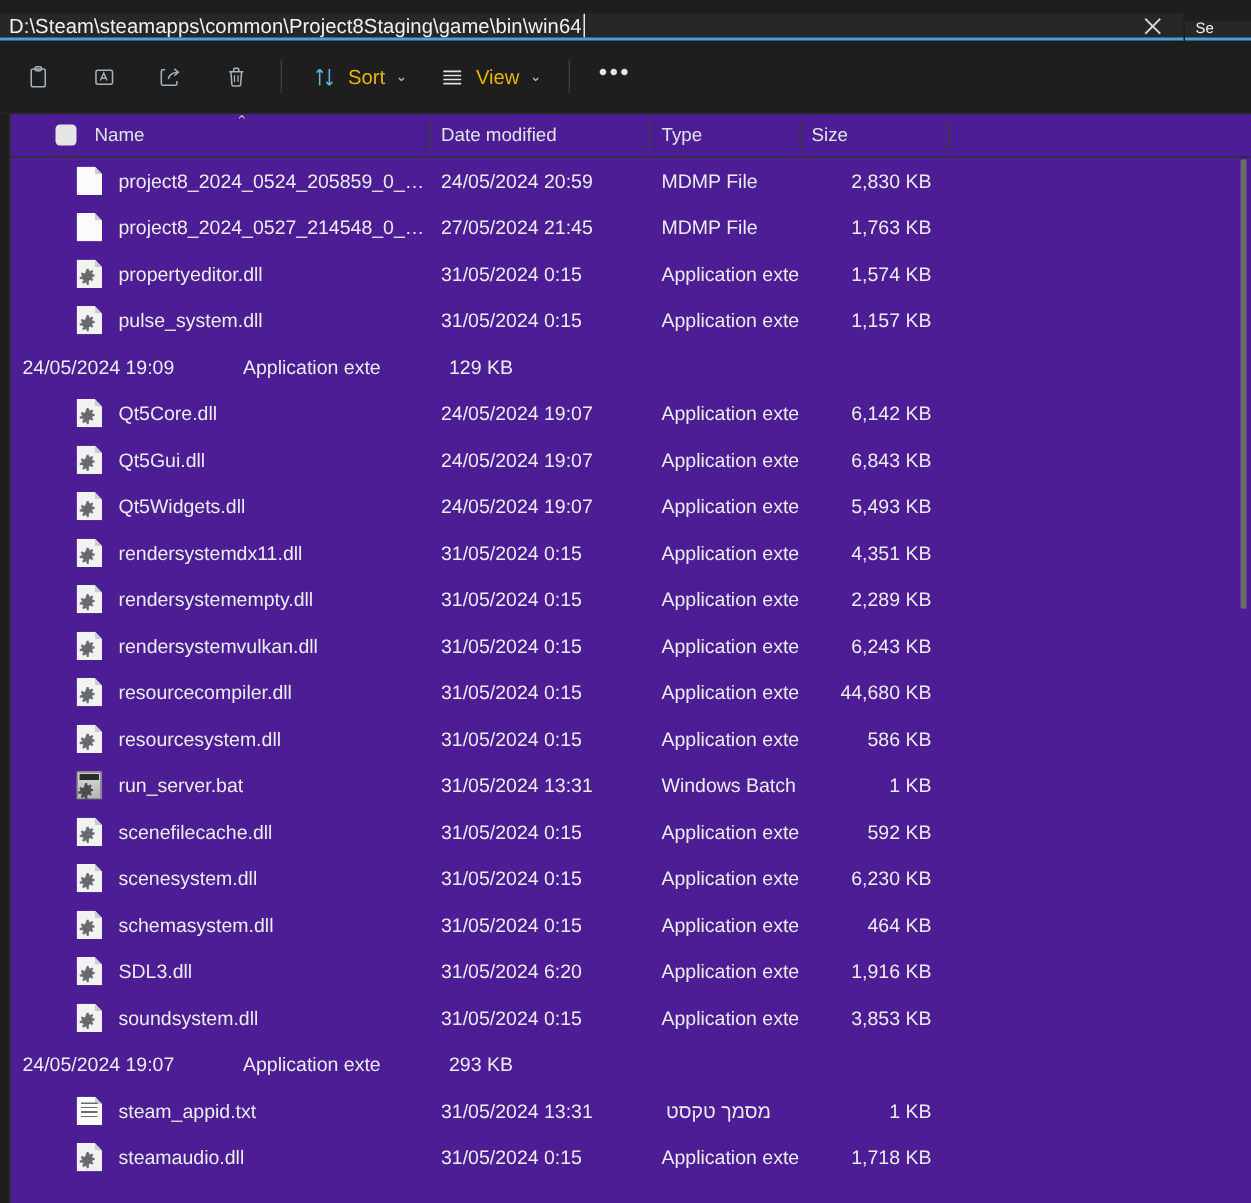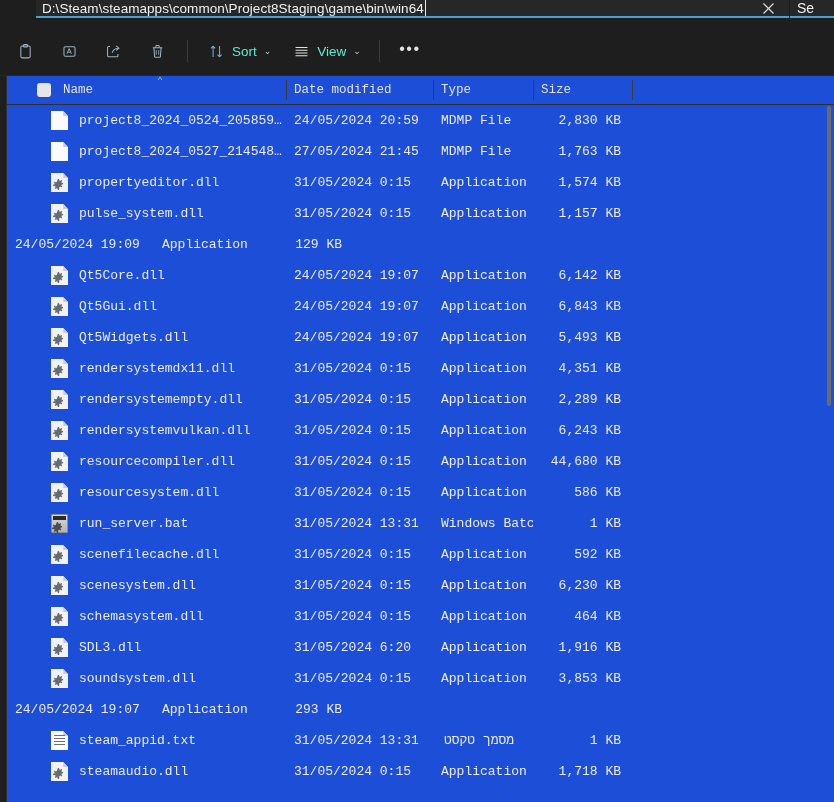--- a/index.html
+++ b/index.html
@@ -22,23 +22,22 @@
     background: #1e1e1e;
     display: flex;
     flex-direction: column;
   }
 
   
   .addressbar-row {
     position: relative;
     height: 27px;
     display: flex;
-    align-items: flex-start;
+    align-items: flex-end;
     background: #1e1e1e;
-    padding-left: 36px;
   }
   .address-field {
     position: relative;
     flex: 1 1 auto;
     background: #272727;
     display: flex;
     align-items: center;
     padding: 0 0 0 6px;
     border-bottom: 2px solid #4a9fd5;
     box-sizing: border-box;
@@ -87,21 +86,21 @@
     background: #272727;
     border-bottom: 2px solid #4a9fd5;
     box-sizing: border-box;
     display: flex;
     align-items: center;
     padding-left: 7px;
     overflow: hidden;
     white-space: nowrap;
   }
   .search-text {
-    font-size: 14px;
+    font-size: 10px;
     color: #f1f1f1;
   }
 
   
   .toolbar {
     height: 49px;
     display: flex;
     align-items: center;
     padding-left: 3px;
     background: #1e1e1e;
@@ -123,21 +122,21 @@
   }
   .tb-btn .glyph {
     display: flex;
     align-items: center;
     justify-content: center;
     width: 20px;
     height: 20px;
   }
   .tb-label {
     font-size: 13.5px;
-    color: #5eead4;
+    color: #eab308;
     white-space: nowrap;
   }
   .chev {
     font-size: 9px;
     color: #cfcfcf;
     margin-left: 1px;
     line-height: 1;
   }
   .tb-sep {
     width: 1px;
@@ -153,22 +152,21 @@
     line-height: 1;
     margin-top: -5px;
   }
 
   
   .content {
     flex: 1 1 auto;
     display: flex;
     position: relative;
     min-height: 0;
-    background: #1d4ed8;
-    font-family: Liberation Mono, monospace;
+    background: #4c1d95;
   }
   .nav-rail {
     flex: 0 0 6px;
     background: #1e1e1e;
     border-right: 1px solid #303030;
   }
   .filelist {
     flex: 1 1 auto;
     position: relative;
     min-width: 0;

